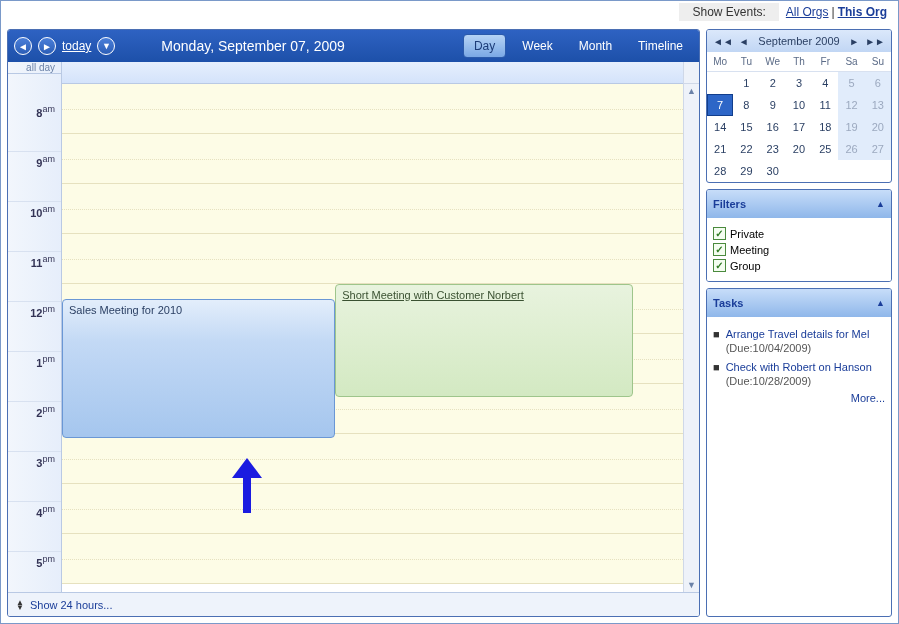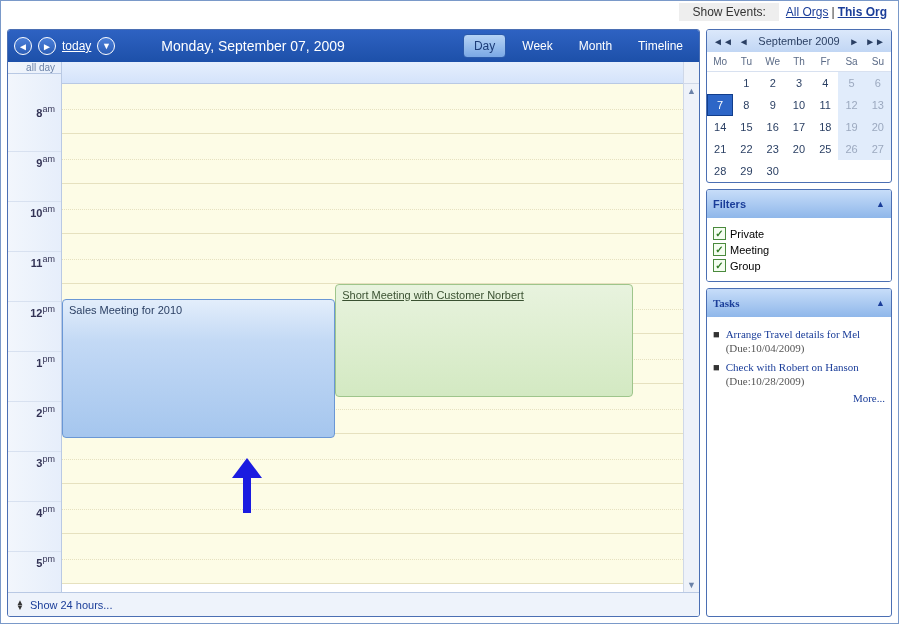--- a/index.html
+++ b/index.html
@@ -218,21 +218,21 @@
               <div class="chkbox">✓</div>
               <span>Meeting</span>
             </div>
             <div class="chk-row">
               <div class="chkbox">✓</div>
               <span>Group</span>
             </div>
           </div>
       </div>
 
-      <div class="panel" style="flex:1;font-family:Liberation Serif, serif;">
+      <div class="panel" style="flex:1;">
         <div class="panel-head">
           <span>Tasks</span>
           <span class="collapse-icon">▲</span>
         </div>
         <div class="panel-body" id="tasks-body">
             <div class="task-item">
               <span class="bullet">■</span>
               <span><span>Arrange Travel details for Mel </span><span class="due">(Due:10/04/2009)</span></span>
             </div>
             <div class="task-item">

